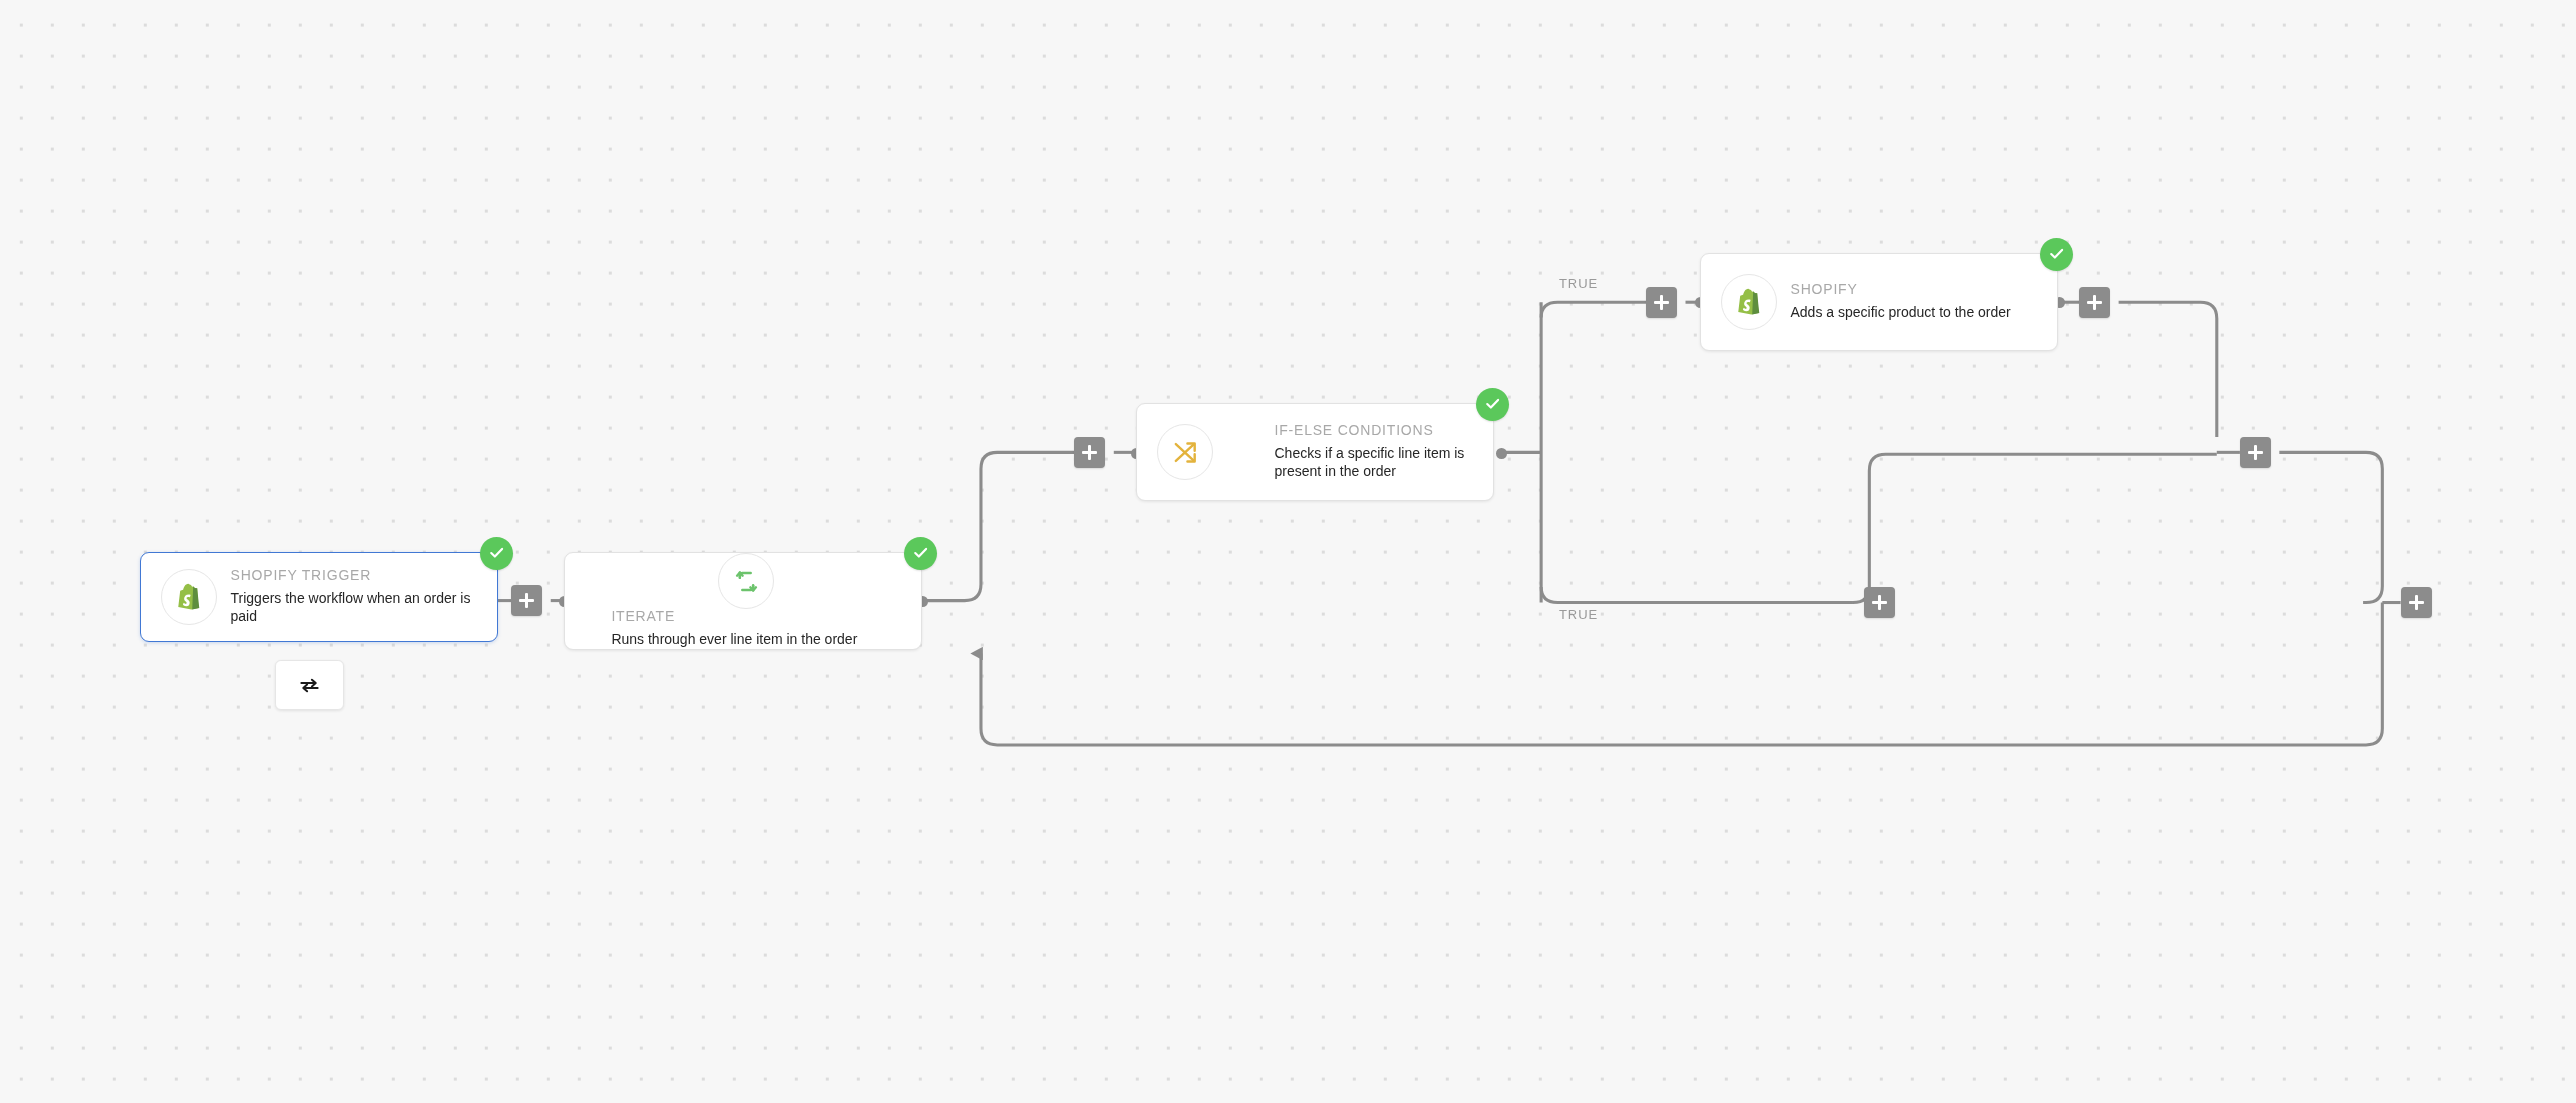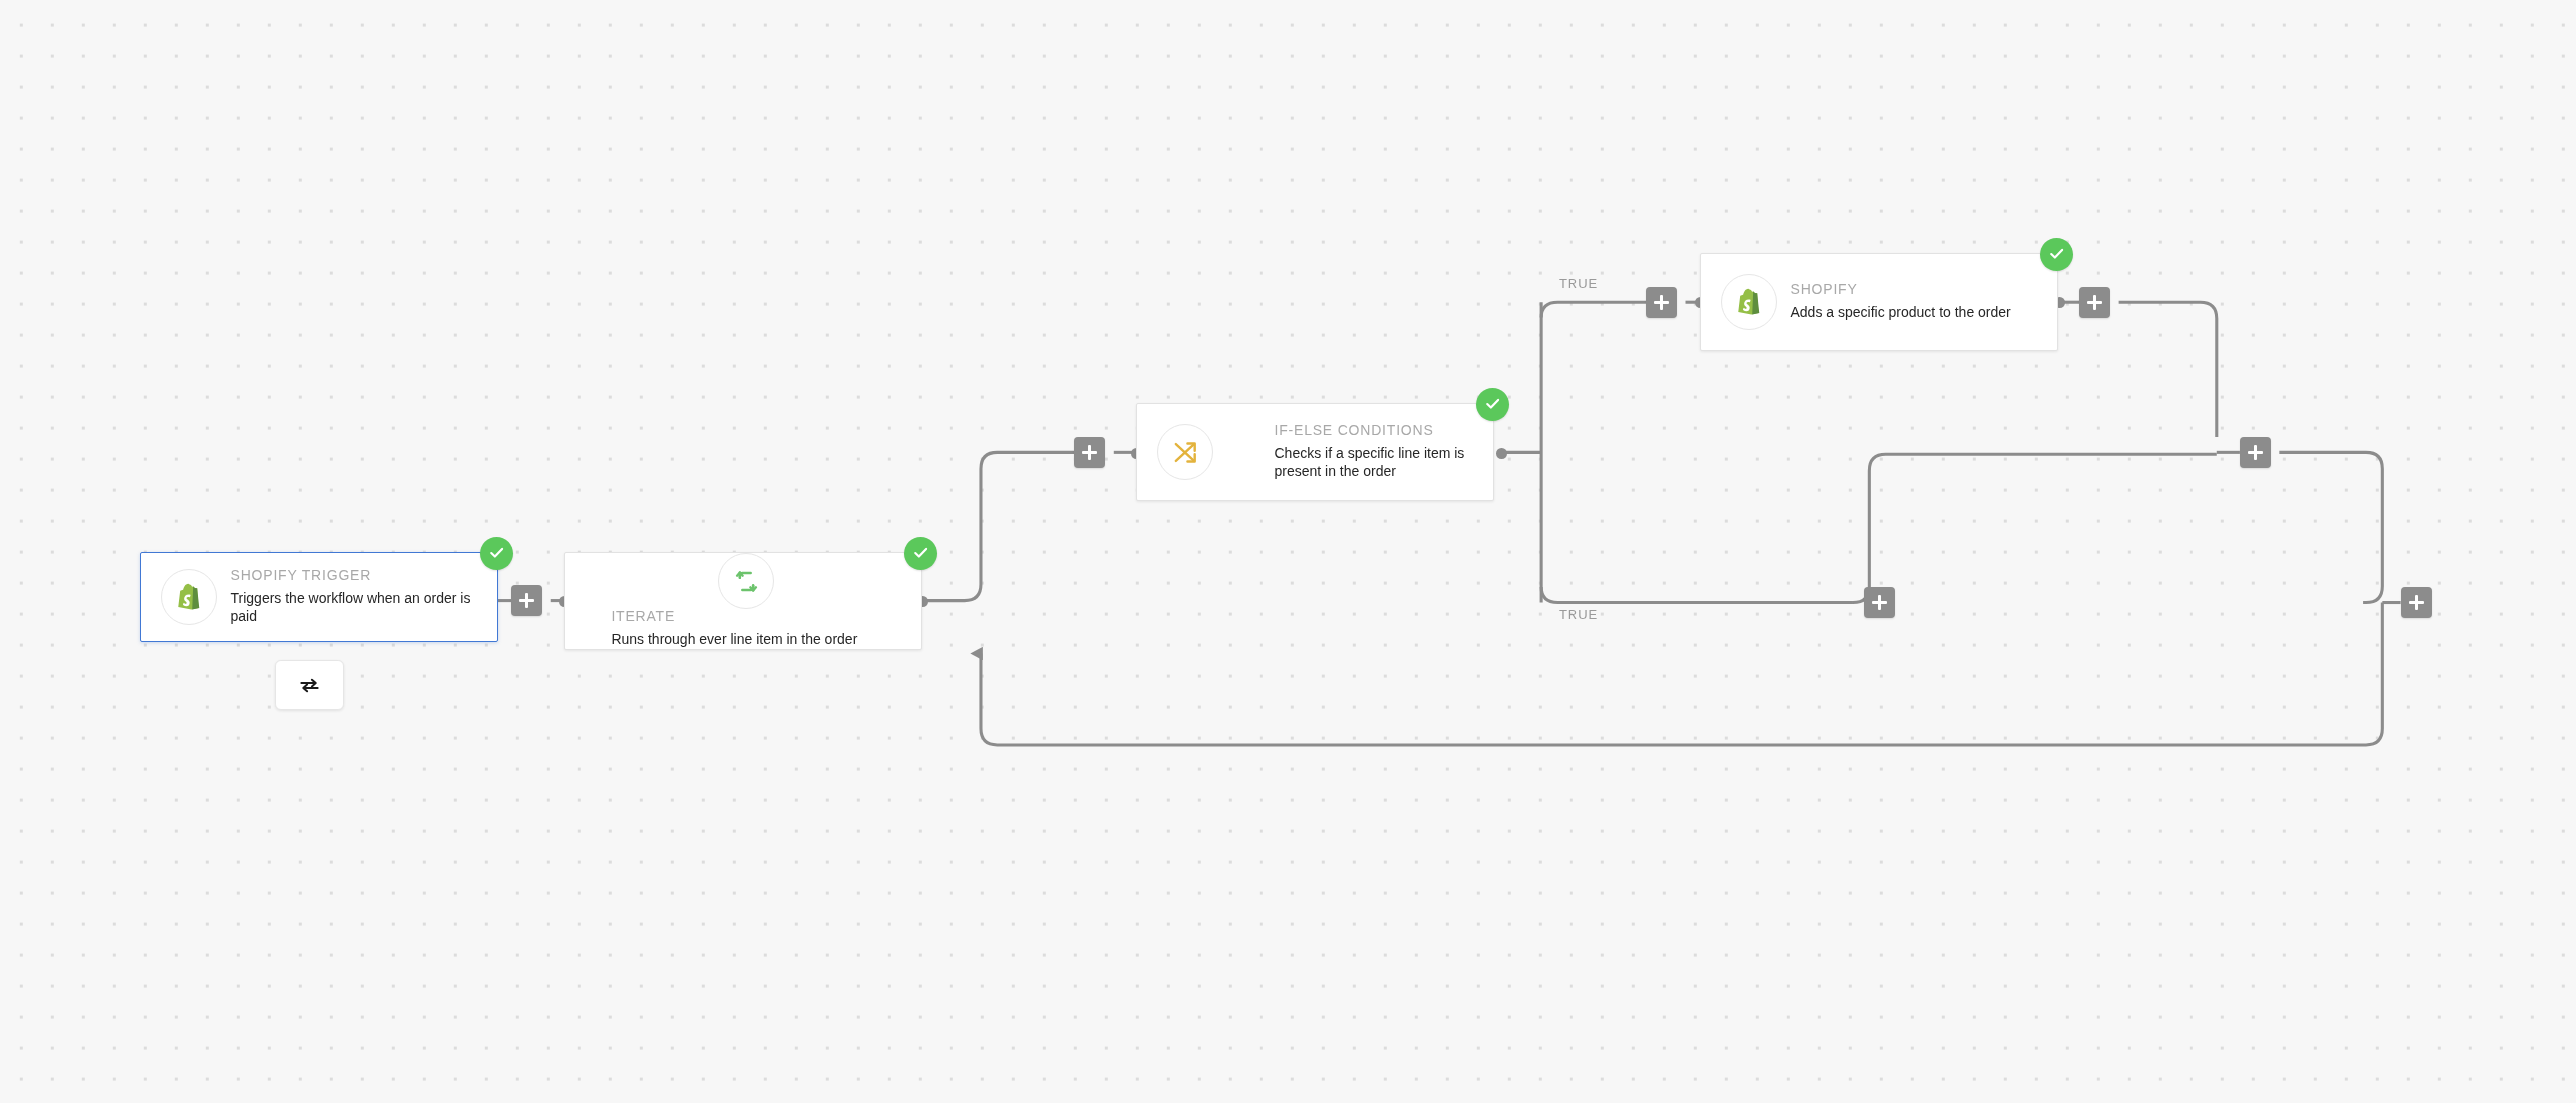--- a/index.html
+++ b/index.html
@@ -16,21 +16,21 @@
     background-size:31px 31px;
     background-position:5.8px 9.6px;
   }
   #edges{position:absolute;left:0;top:0;width:2576px;height:1103px;pointer-events:none;}
 
   
   .node{
     position:absolute;
     background:#ffffff;
     border:1px solid #e2e2e2;
-    border-radius:2px;
+    border-radius:9px;
     box-shadow:0 1px 2.9px rgba(0,0,0,.08);
     display:flex;align-items:center;
     box-sizing:border-box;
     cursor:pointer;
   }
   .node.selected{
     border:1.9px solid #4178d4;
     box-shadow:0 1px 3.9px rgba(65,120,212,.25);
   }
   .node-icon{

